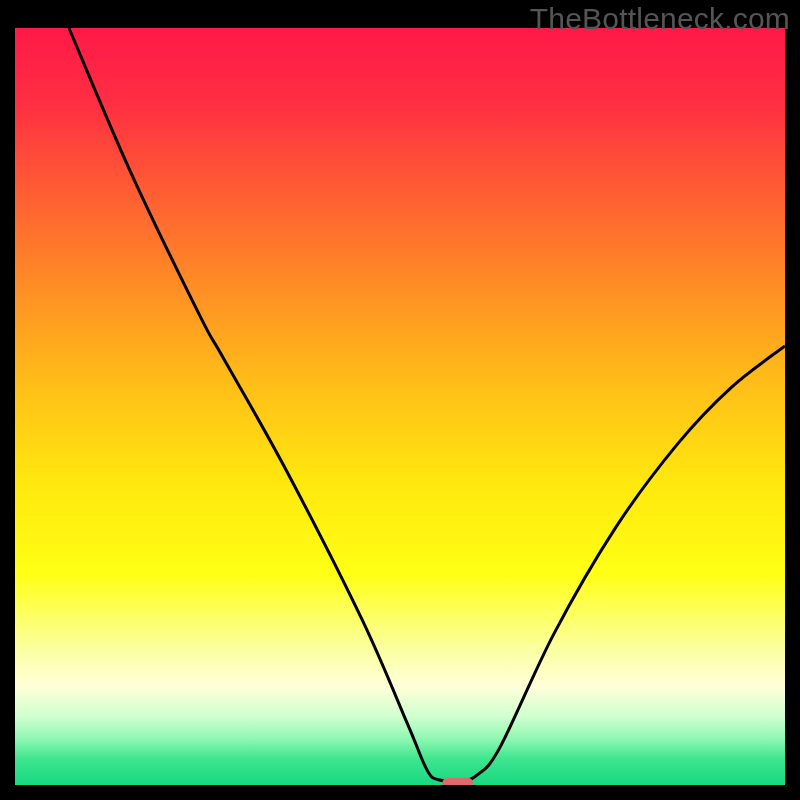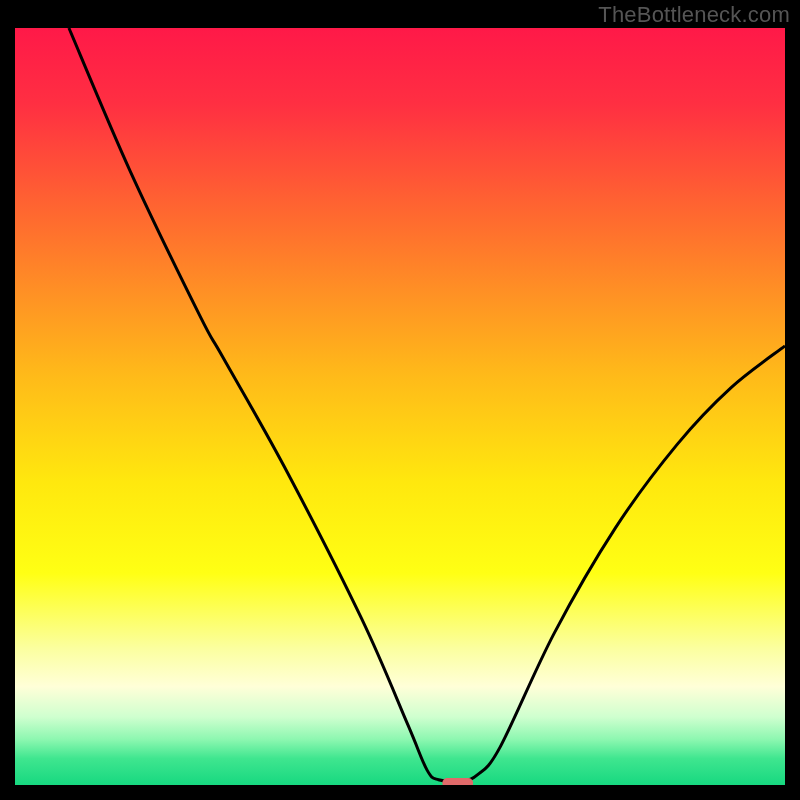--- a/index.html
+++ b/index.html
@@ -9,21 +9,21 @@
     height: 800px;
     background: #000;
     overflow: hidden;
     font-family: Arial, Helvetica, sans-serif;
   }
   .source-label {
     position: absolute;
     top: 2px;
     right: 10px;
     color: #555;
-    font-size: 22px;
+    font-size: 30px;
     z-index: 10;
     letter-spacing: 0.2px;
   }
   .plot {
     position: absolute;
     left: 15px;
     top: 28px;
     width: 770px;
     height: 757px;
     overflow: hidden;

